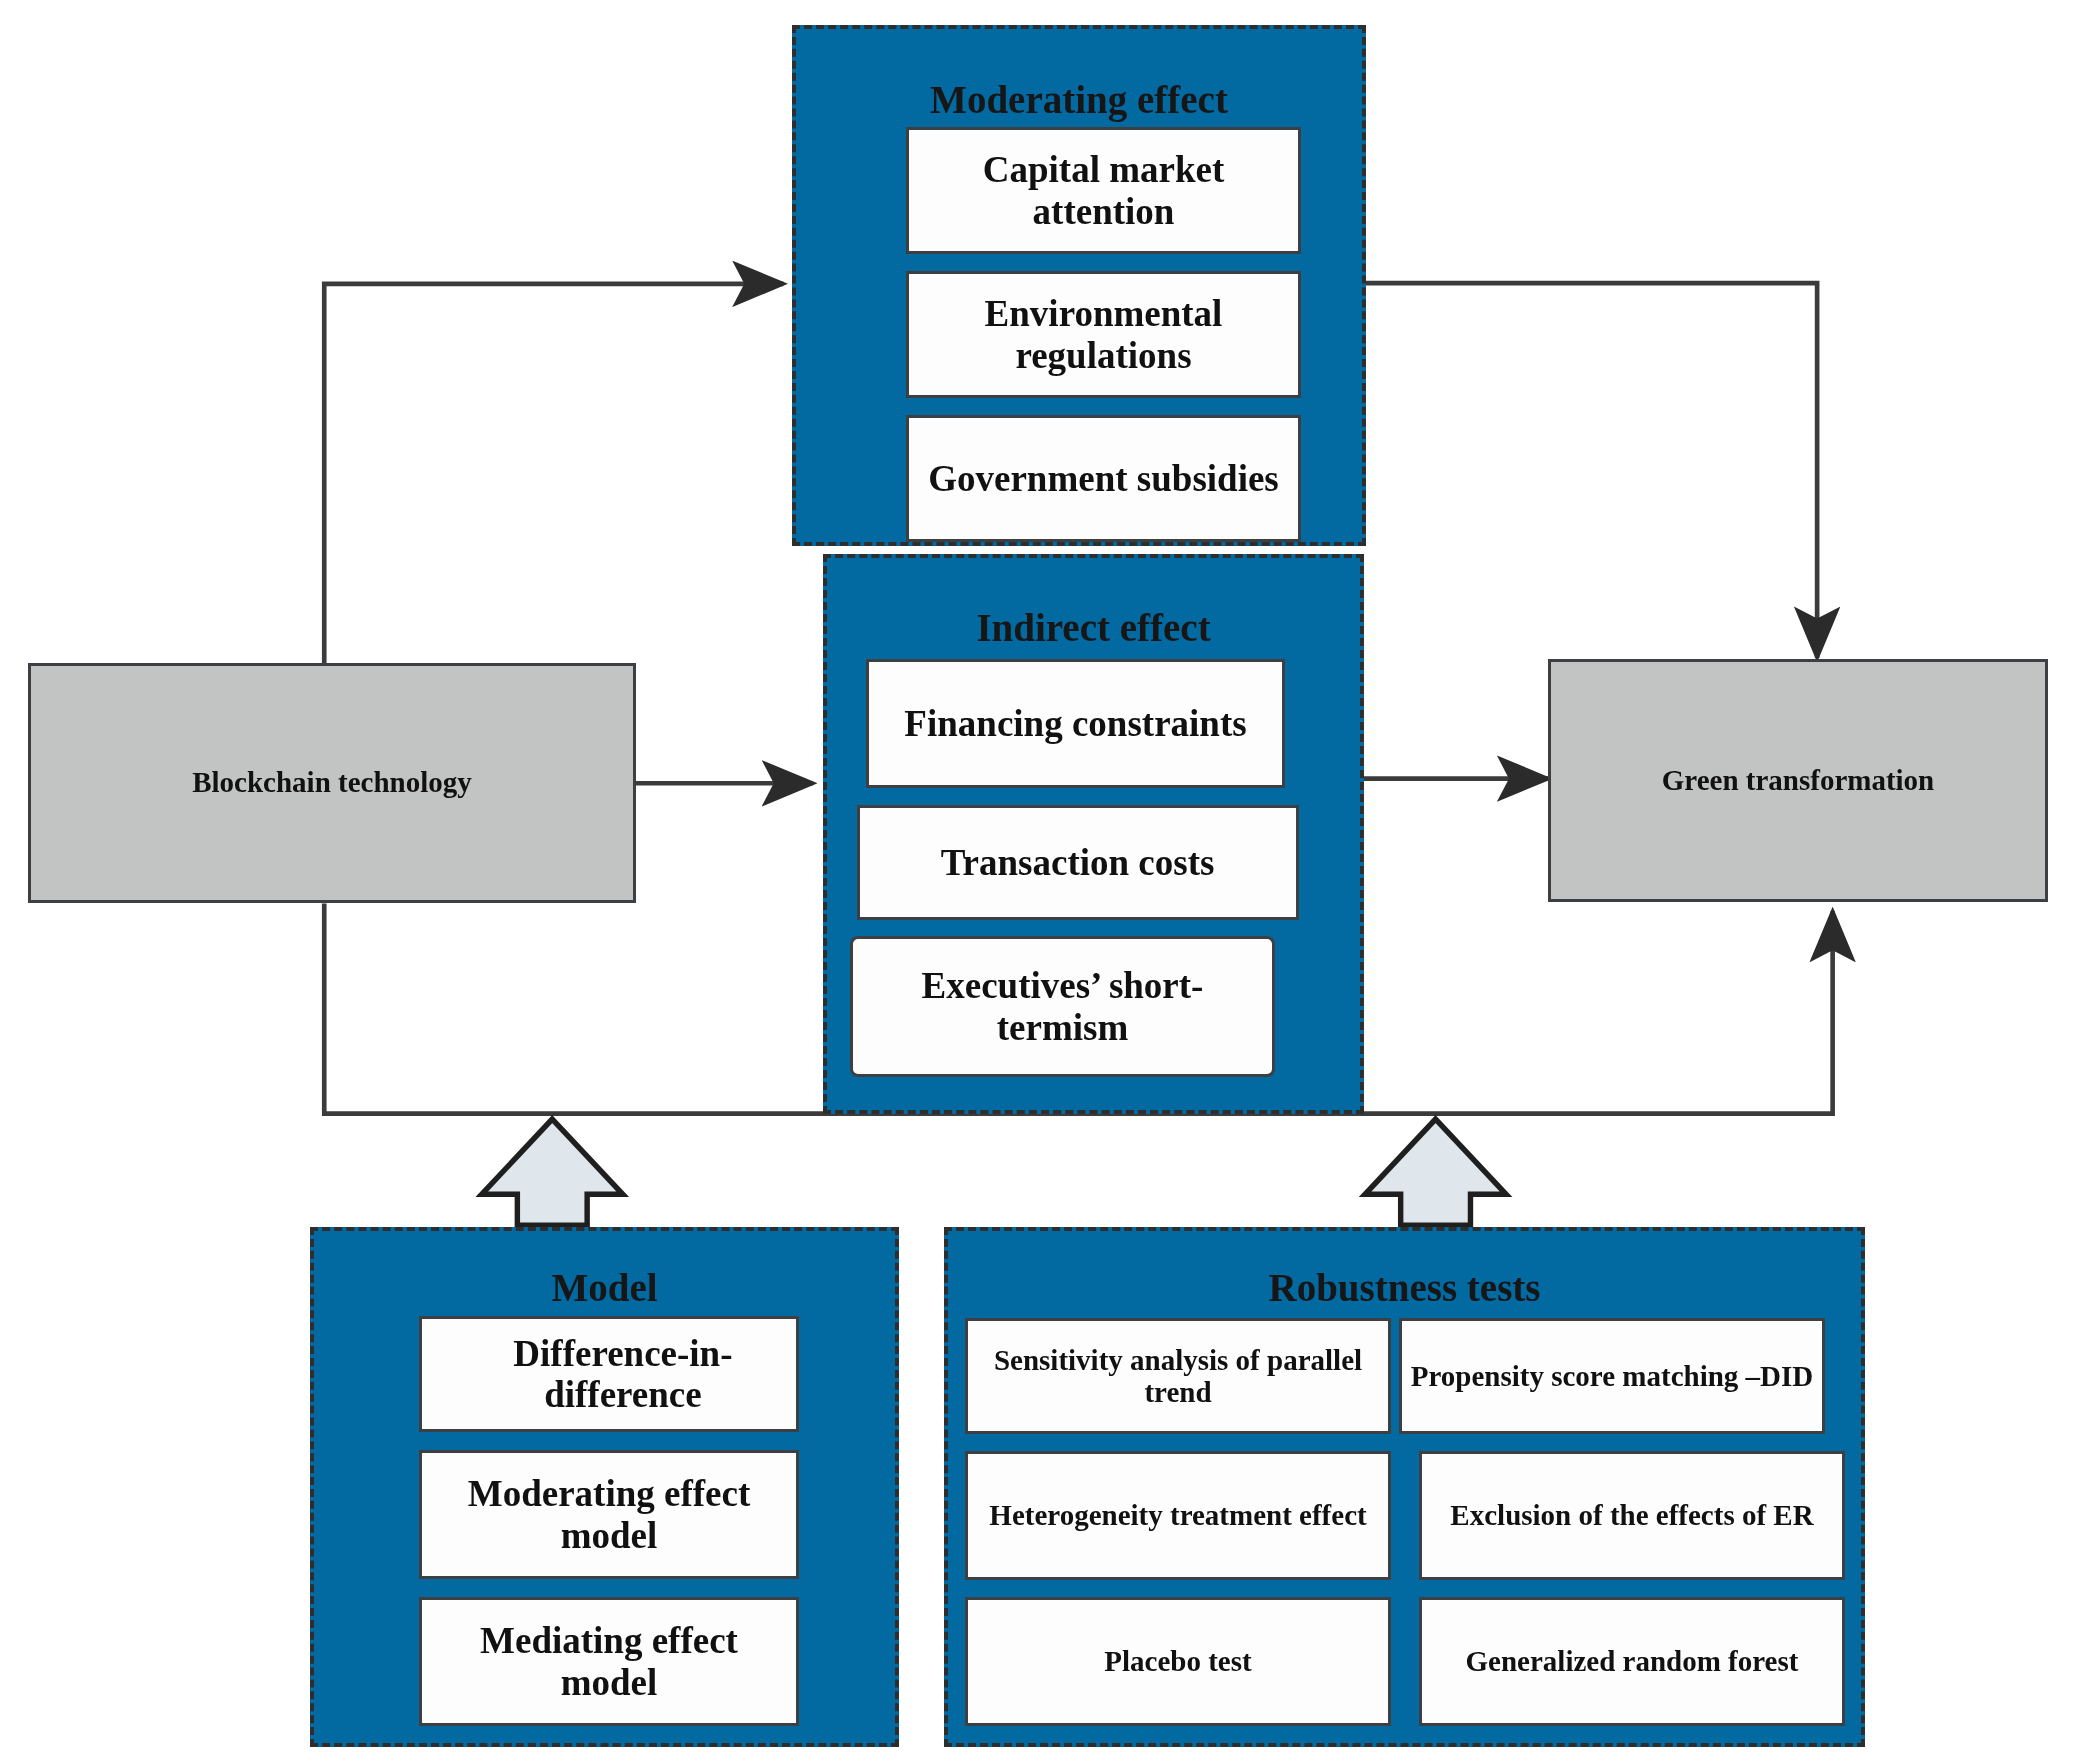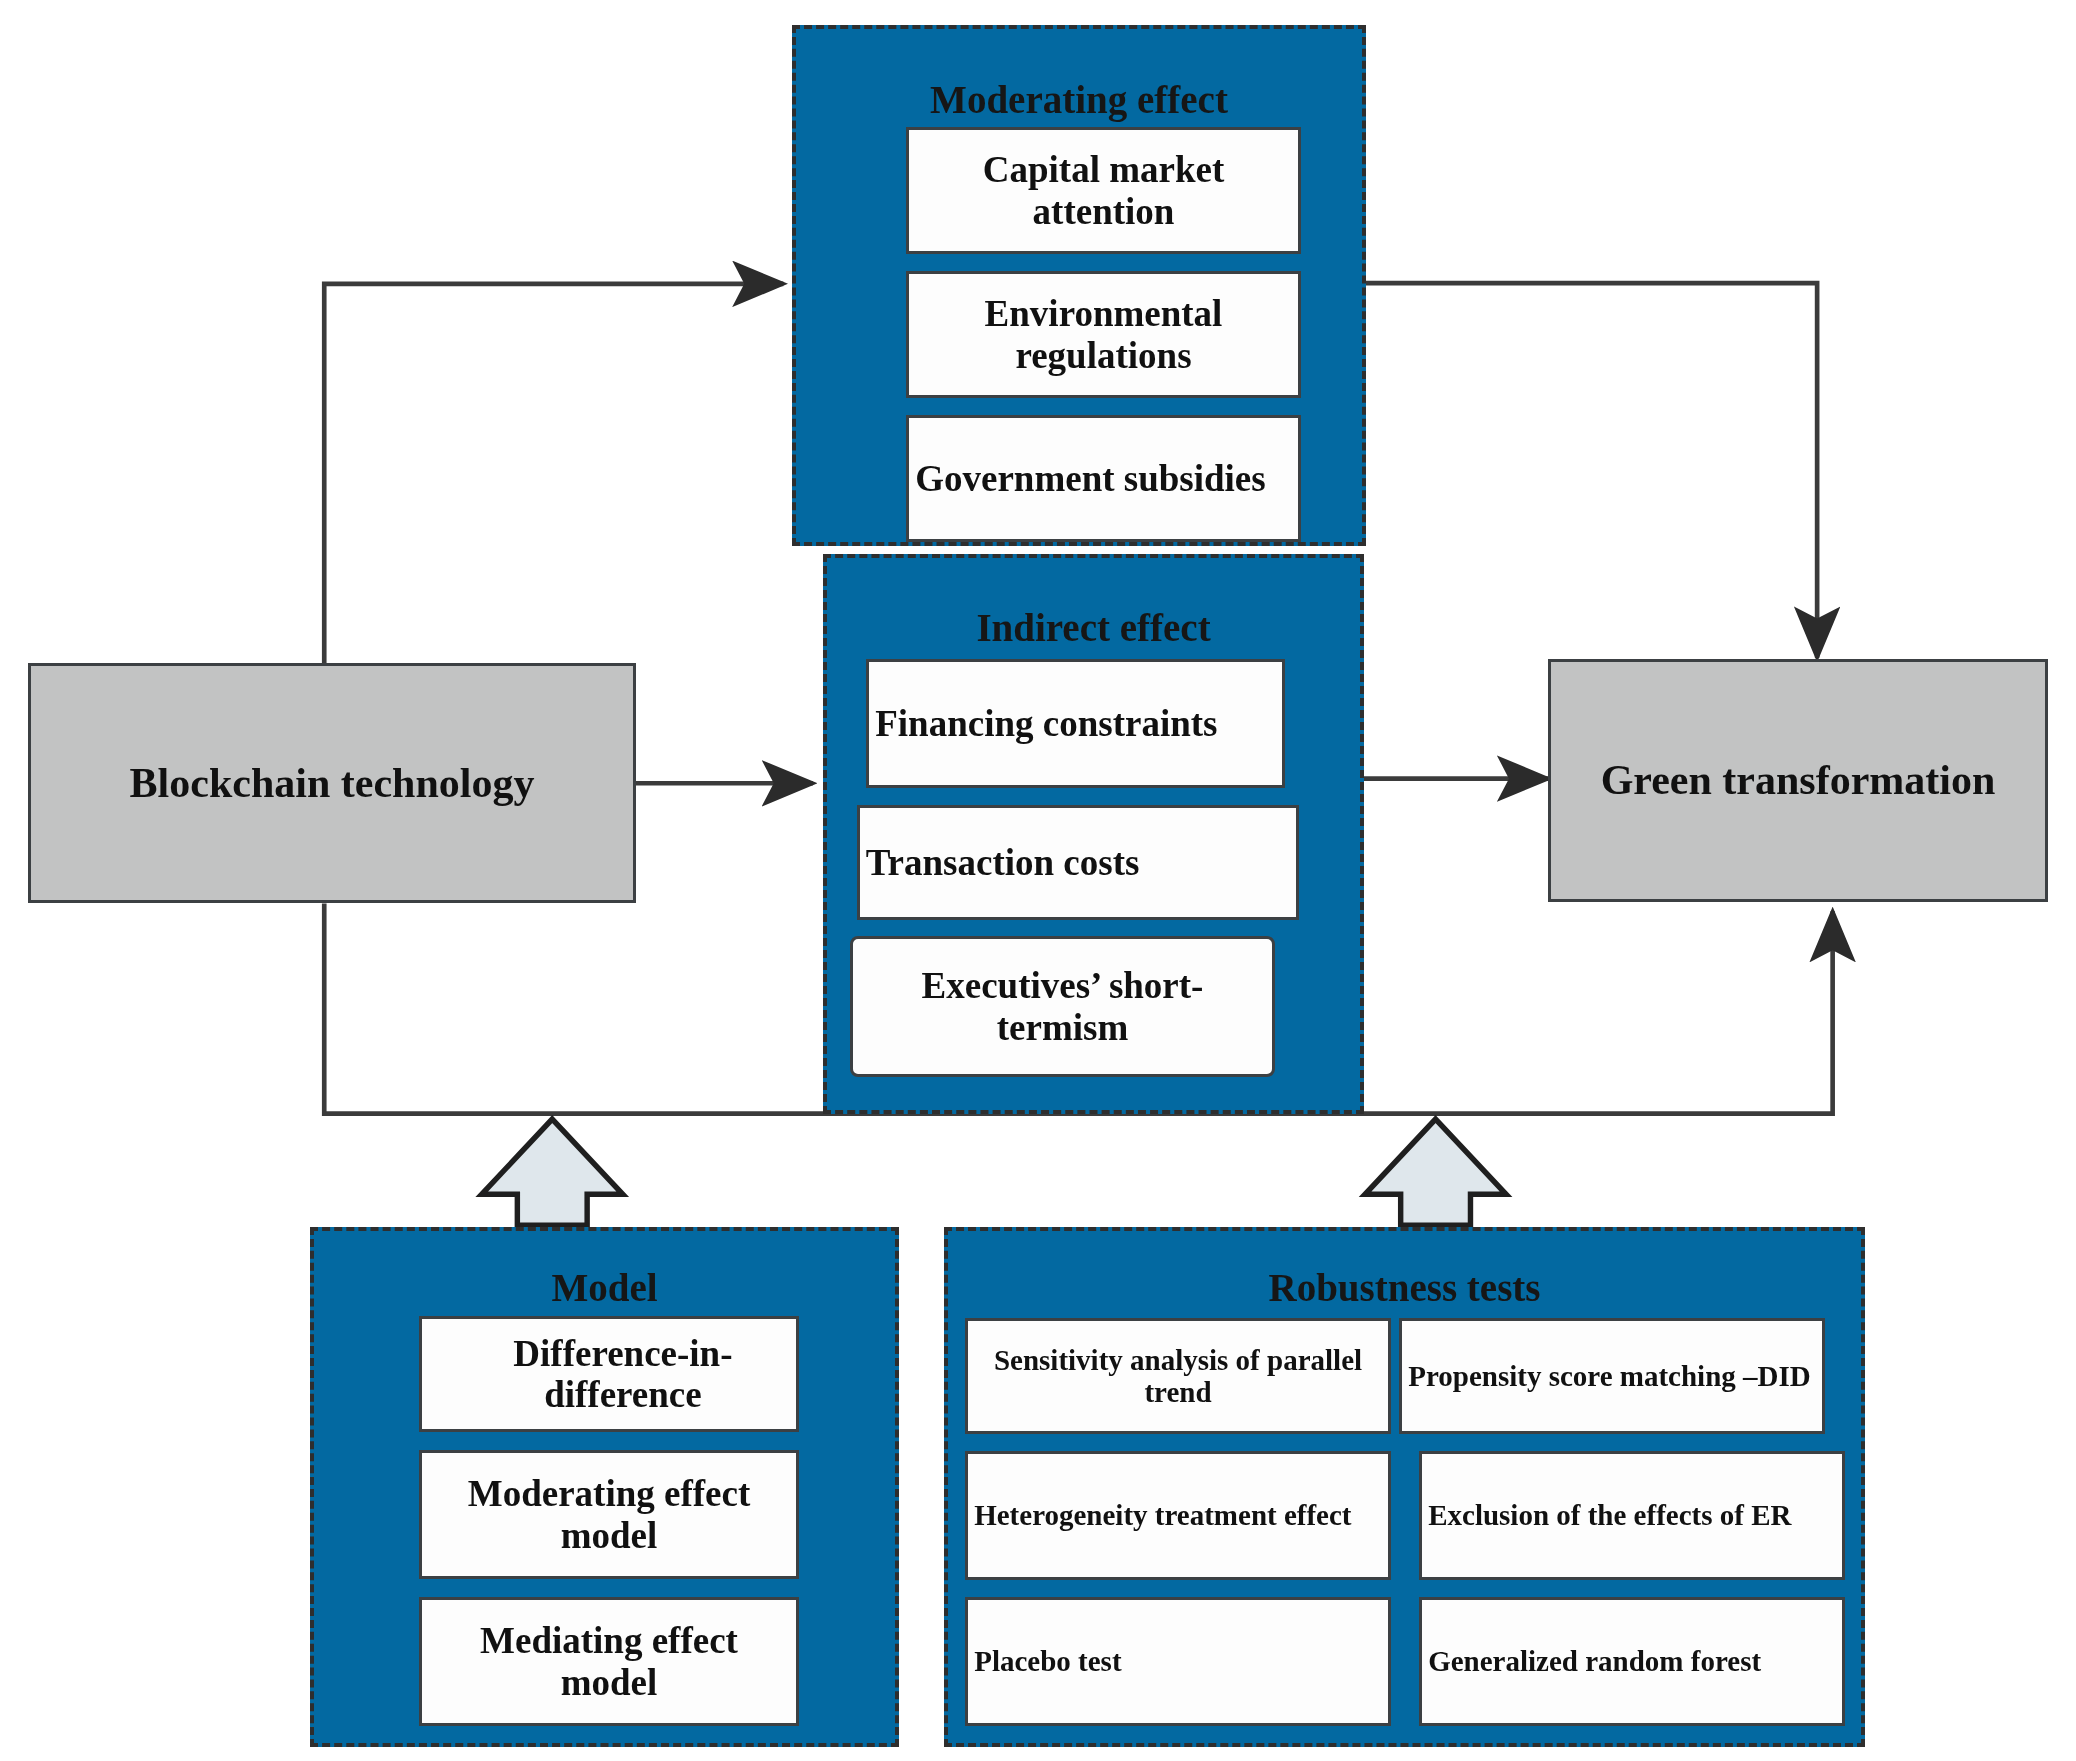--- a/index.html
+++ b/index.html
@@ -55,30 +55,30 @@
   }
 
   
   .item {
     position: absolute;
     background: #fdfdfd;
     border: 3.9px solid #3c4043;
     box-sizing: border-box;
     display: flex;
     align-items: center;
-    justify-content: flex-start;
+    justify-content: center;
     text-align: center;
     font-weight: bold;
     color: #111111;
     line-height: 1.12;
     padding: 0 6.2px;
   }
 
   
-  .fs-main   { font-size: 42px; }
+  .fs-main   { font-size: 29px; }
   .fs-title  { font-size: 39px; }
   .fs-item   { font-size: 37px; }
   .fs-item-s { font-size: 29px; }
 </style>
 </head>
 <body>
 
 <div id="stage">
 
   <svg id="wires" viewBox="0 0 2678 2272">

